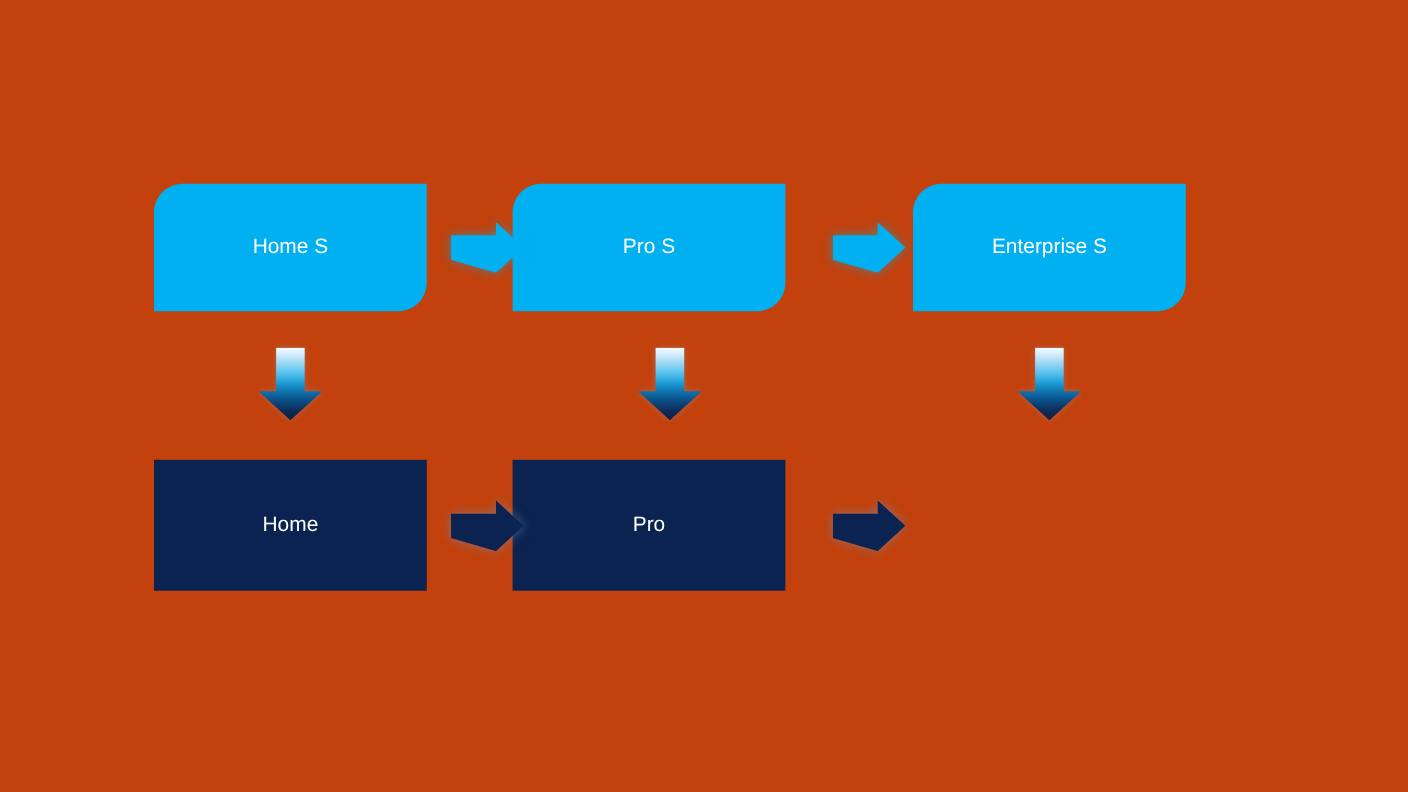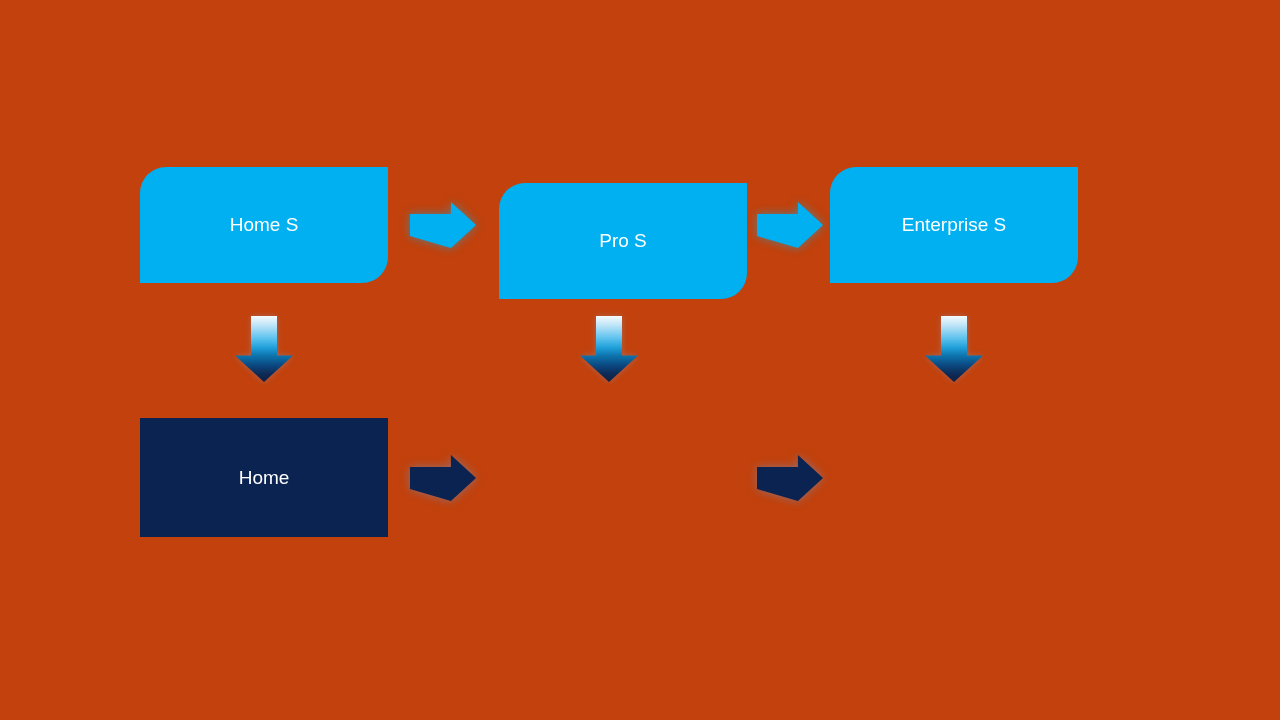--- a/index.html
+++ b/index.html
@@ -31,21 +31,21 @@
     background: #00b0f0;
     border-radius: 26px 0 26px 0;
   }
   .node-bottom {
     top: 418px;
     height: 119px;
     background: #0a2351;
     border-radius: 0;
   }
   .col-1 { left: 140px; }
-  .col-2 { left: 499px; margin-top: 16px; }
+  .col-2 { left: 466px; }
   .col-3 { left: 830px; }
 
   
   .h-arrow {
     position: absolute;
     width: 66px;
     height: 46px;
   }
   .h-arrow .shape {
     width: 100%;
@@ -100,20 +100,23 @@
   <div class="node node-top col-2">
     <span class="node-label">Pro S</span>
   </div>
   <div class="node node-top col-3">
     <span class="node-label">Enterprise S</span>
   </div>
 
   <div class="node node-bottom col-1">
     <span class="node-label">Home</span>
   </div>
+  <div class="node node-bottom col-2">
+    <span class="node-label">Pro</span>
+  </div>
 
   <div class="h-arrow h-arrow-light h-row-top h-gap-1">
       <div class="shape"></div>
     </div>
   <div class="h-arrow h-arrow-light h-row-top h-gap-2">
       <div class="shape"></div>
     </div>
 
   <div class="h-arrow h-arrow-dark h-row-bottom h-gap-1">
       <div class="shape"></div>

